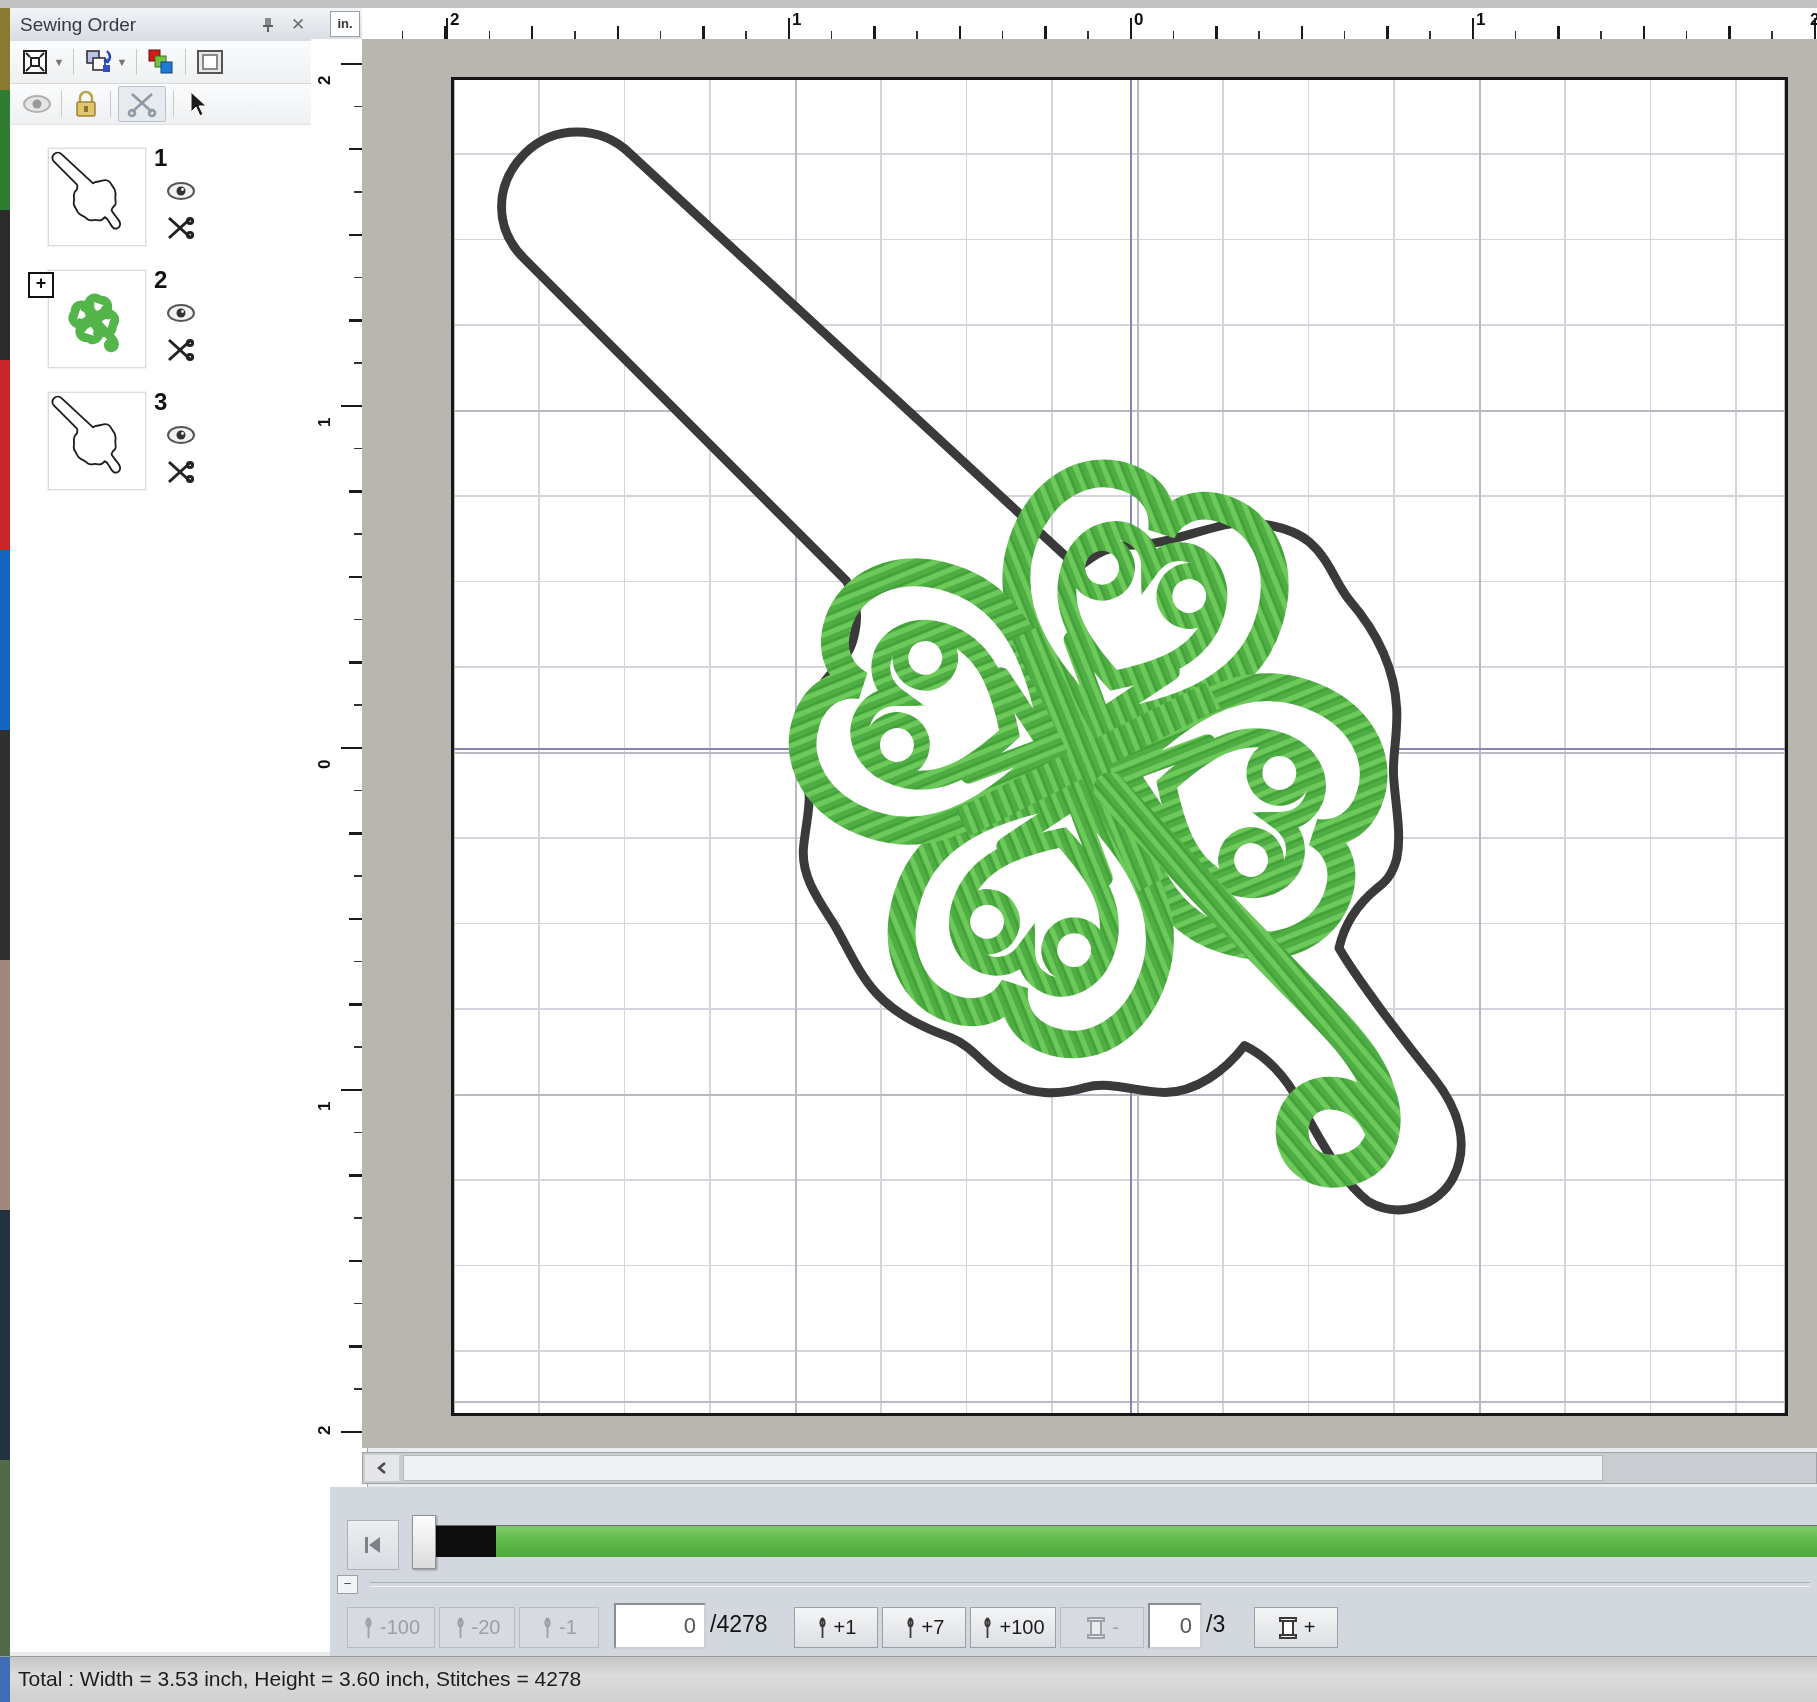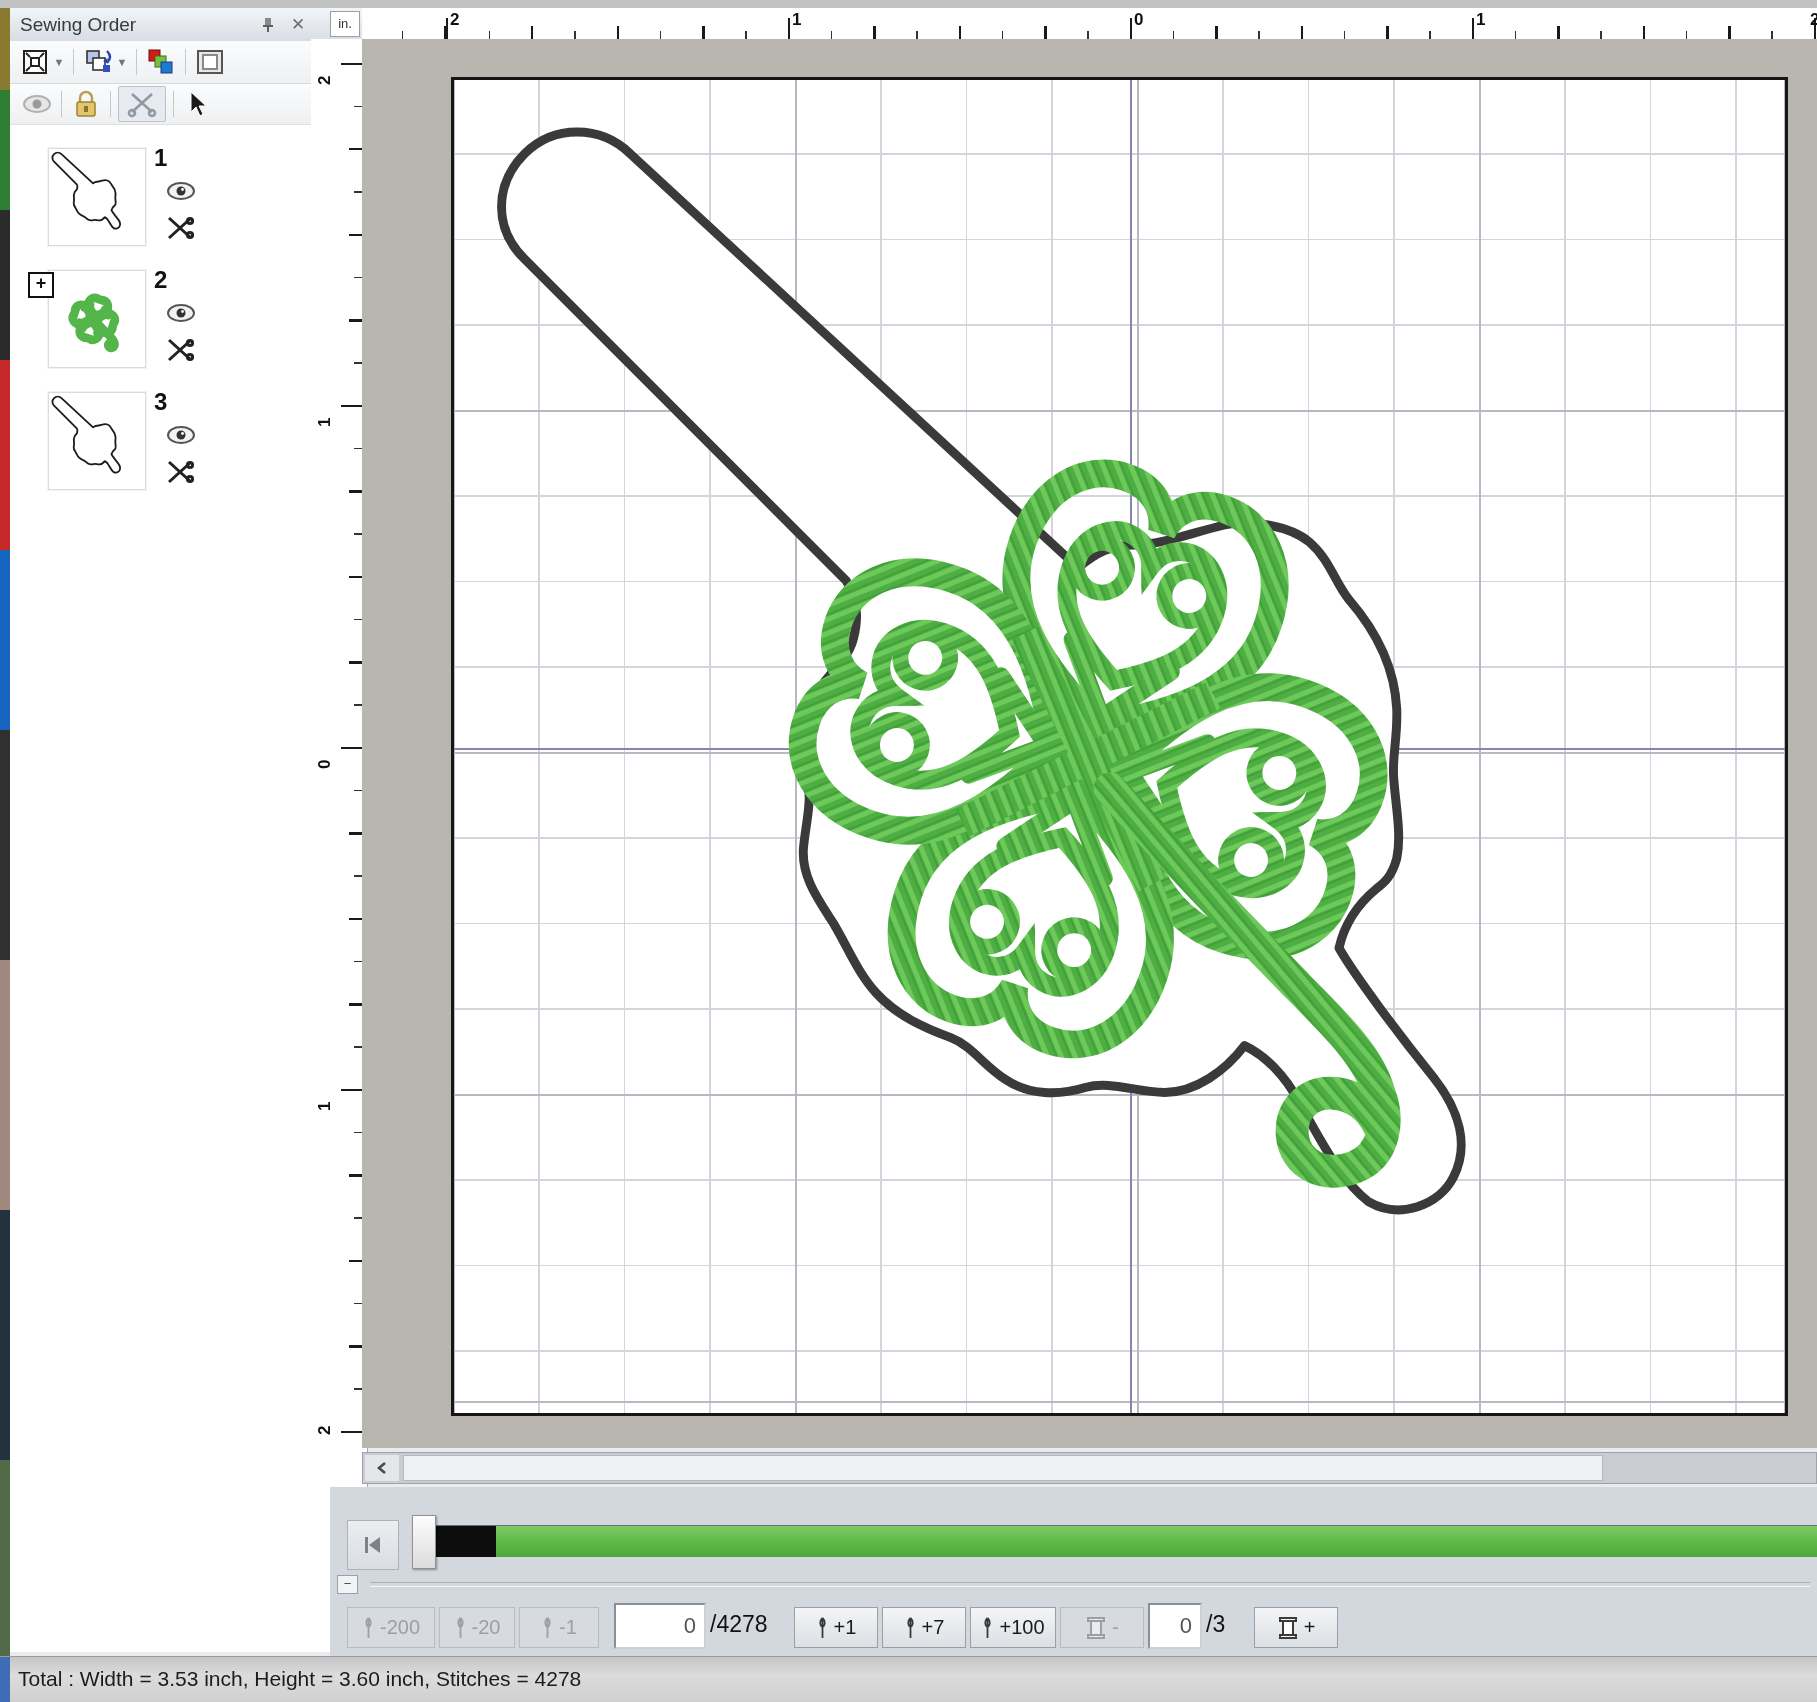--- a/index.html
+++ b/index.html
@@ -33,21 +33,21 @@
   .thumb{position:absolute;left:0;top:0;width:96px;height:96px;background:#fff;
          border:1px solid #dcdcdc;box-shadow:0 0 0 1px #f2f2f2;}
   .item-num{position:absolute;left:106px;top:-4px;font-size:24px;font-weight:bold;color:#111;}
   .item-eye{position:absolute;left:118px;top:32px;width:30px;height:22px;}
   .item-cut{position:absolute;left:116px;top:66px;width:32px;height:30px;}
   #expand-box{left:18px;top:264px;width:22px;height:22px;background:#fff;border:2px solid #111;
      font-size:18px;line-height:18px;text-align:center;color:#111;font-weight:bold;}
 
   
   #corner-unit{left:330px;top:11px;width:28px;height:24px;background:#fff;border:1px solid #9aa0a6;
-     font-size:13px;font-weight:normal;color:#333;text-align:center;line-height:24px;}
+     font-size:13px;font-weight:bold;color:#333;text-align:center;line-height:24px;}
   #ruler-h{left:362px;top:8px;width:1455px;height:31px;background:#fff;border-bottom:1px solid #9a9a9a;
      background-image:
        repeating-linear-gradient(to right,#1a1a1a 0 2px,transparent 2px 342px),
        repeating-linear-gradient(to right,#1a1a1a 0 2px,transparent 2px 85.5px),
        repeating-linear-gradient(to right,#333 0 1.5px,transparent 1.5px 42.75px);
      background-size:auto 21px,auto 13px,auto 8px;
      background-repeat:repeat-x;
      background-position:84px bottom,84px bottom,84px bottom;}
   .hnum{position:absolute;top:2px;font-size:17px;font-weight:bold;color:#111;}
   #ruler-v{left:311px;top:39px;width:51px;height:1409px;background:#fff;border-right:1px solid #9a9a9a;
@@ -404,21 +404,21 @@
     <div class="abs" id="stitch-bar-done"></div>
   </div>
   <div class="abs" id="slider-thumb"></div>
   <div class="abs" id="collapse-box">−</div>
   <div class="abs" id="groove"></div>
 
   <div class="ctl-row-btn ctl-disabled" style="left:17px;width:88px;">
     <svg width="13" height="24" viewBox="0 0 13 24">
         <path d="M6.5 2 V22 M6.5 2 C3.5 5 3.5 9 6.5 11 C9.5 9 9.5 5 6.5 2" fill="none" stroke="#9aa0a6" stroke-width="1.8"></path>
       </svg>
-    <span>-200</span>
+    <span>-100</span>
   </div>
   <div class="ctl-row-btn ctl-disabled" style="left:109px;width:76px;">
     <svg width="13" height="24" viewBox="0 0 13 24">
         <path d="M6.5 2 V22 M6.5 2 C3.5 5 3.5 9 6.5 11 C9.5 9 9.5 5 6.5 2" fill="none" stroke="#9aa0a6" stroke-width="1.8"></path>
       </svg>
     <span>-20</span>
   </div>
   <div class="ctl-row-btn ctl-disabled" style="left:189px;width:80px;">
     <svg width="13" height="24" viewBox="0 0 13 24">
         <path d="M6.5 2 V22 M6.5 2 C3.5 5 3.5 9 6.5 11 C9.5 9 9.5 5 6.5 2" fill="none" stroke="#9aa0a6" stroke-width="1.8"></path>

